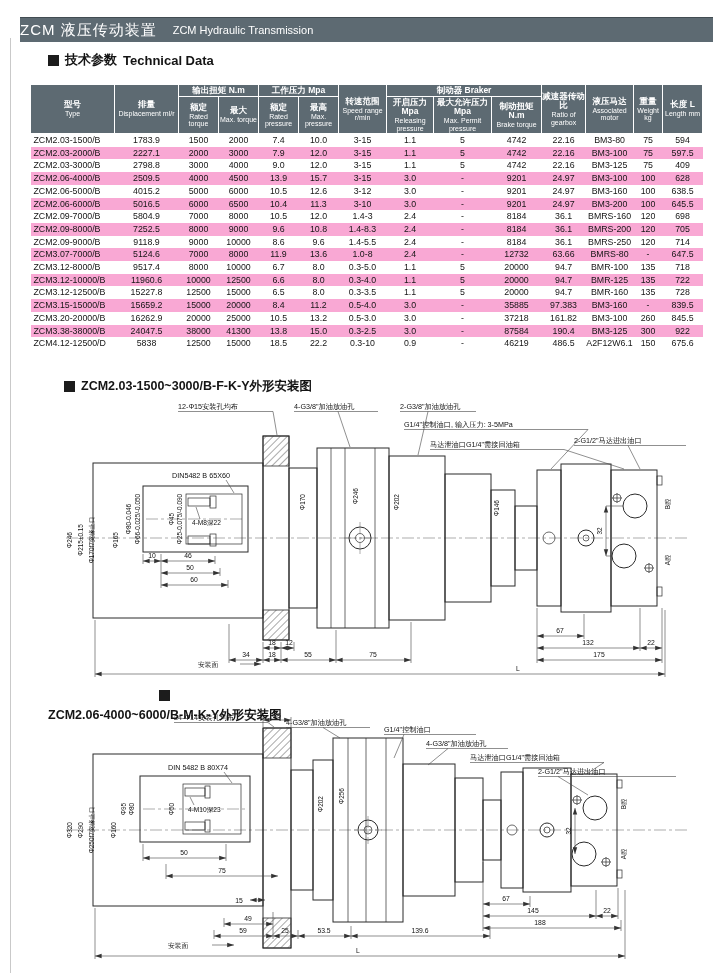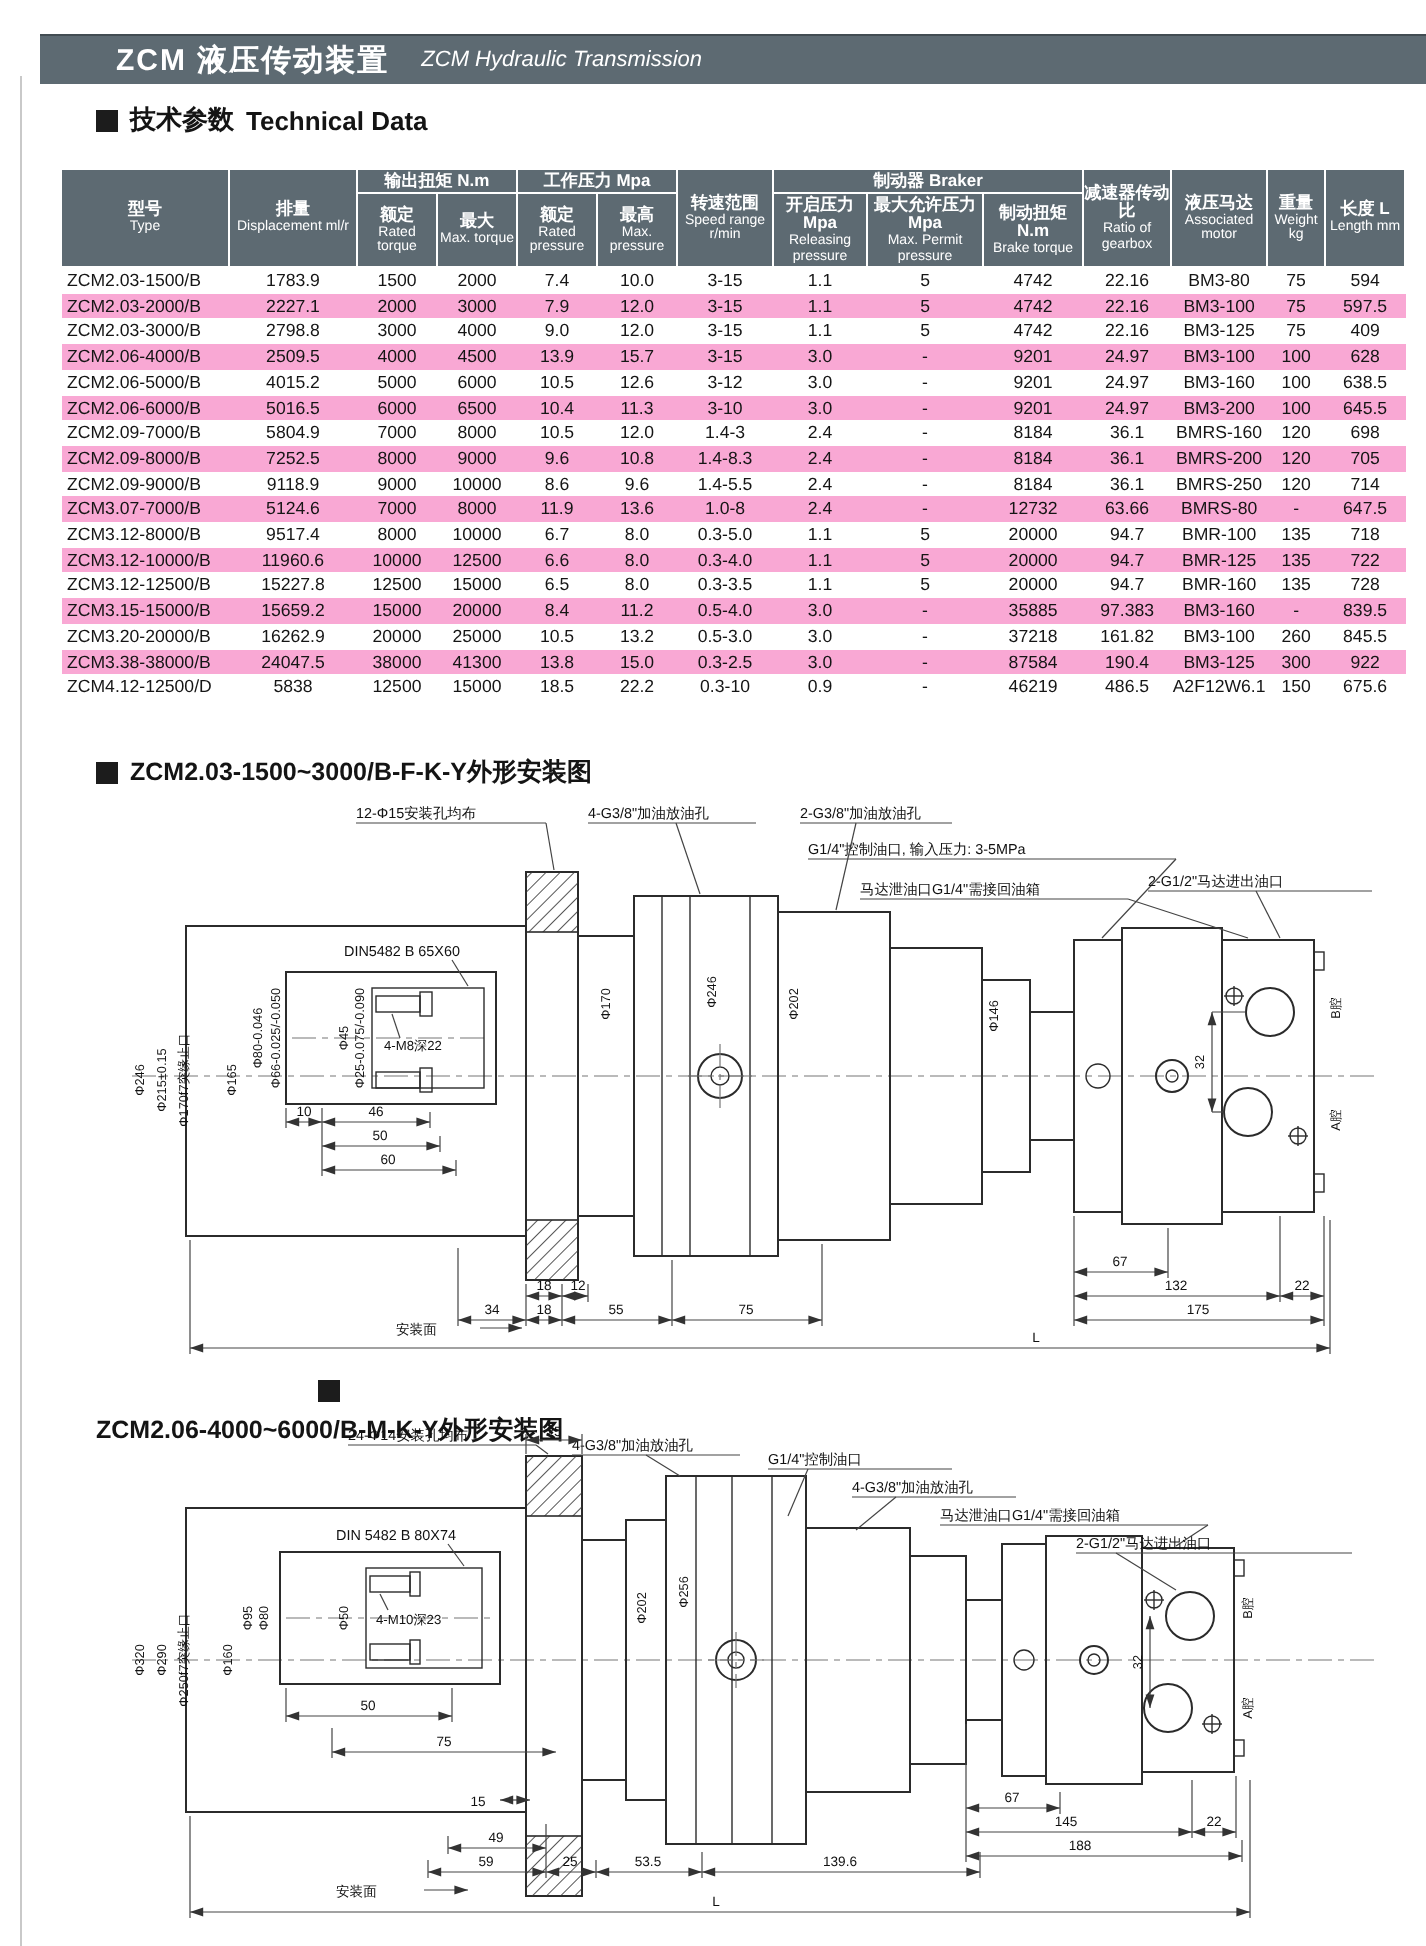--- a/index.html
+++ b/index.html
@@ -8,22 +8,22 @@
     font-family:"Liberation Sans","DejaVu Sans",sans-serif;color:#111;
     overflow:hidden;
   }
   .page-edge{position:absolute;left:10px;top:38px;bottom:0;width:1px;background:#c9c9c9;}
   
   .titlebar{
     position:absolute;left:20px;top:17px;right:0;height:24px;
     background:#5d6a72;border-top:1px solid #424c52;
     display:flex;align-items:center;
   }
-  .titlebar .zh{color:#fff;font-weight:bold;font-size:15px;margin-left:38px;letter-spacing:1px;}
-  .titlebar .en{color:#fff;font-size:11px;margin-left:16px;font-style:italic;}
+  .titlebar .zh{color:#fff;font-weight:normal;font-size:15px;letter-spacing:1px;}
+  .titlebar .en{color:#fff;font-size:11px;margin-left:16px;}
   
   .sechead{position:absolute;display:flex;align-items:center;gap:6px;font-weight:bold;font-size:13px;color:#141414;padding-left:20px;}
   .sq{width:11px;height:11px;background:#1c1c1c;flex:0 0 auto;}
   
   table.tech{
     position:absolute;left:30px;top:84px;width:672px;
     border-collapse:collapse;table-layout:fixed;
   }
   table.tech th{
     background:#5d6a72;color:#fff;border:1px solid #fff;
@@ -376,21 +376,21 @@
         <td>-</td>
         <td>46219</td>
         <td>486.5</td>
         <td>A2F12W6.1</td>
         <td>150</td>
         <td>675.6</td>
       </tr>
     </tbody>
 </table>
 
-<div class="sechead" style="left:28px;top:378px;font-size:12.5px;">
+<div class="sechead" style="left:44px;top:378px;font-size:12.5px;">
   <span class="sq"></span>
   <span>ZCM2.03-1500~3000/B-F-K-Y外形安装图</span>
 </div>
 
 <svg id="dwg1" width="678" height="285" viewBox="0 0 678 285">
   <defs>
     <pattern id="h1" width="5" height="5" patternUnits="userSpaceOnUse" patternTransform="rotate(45)">
       <line x1="0" y1="0" x2="0" y2="5" stroke="#555" stroke-width="1"></line>
     </pattern>
     <marker id="ae1" markerWidth="8" markerHeight="6" refX="6.8" refY="3" orient="auto" markerUnits="userSpaceOnUse">

